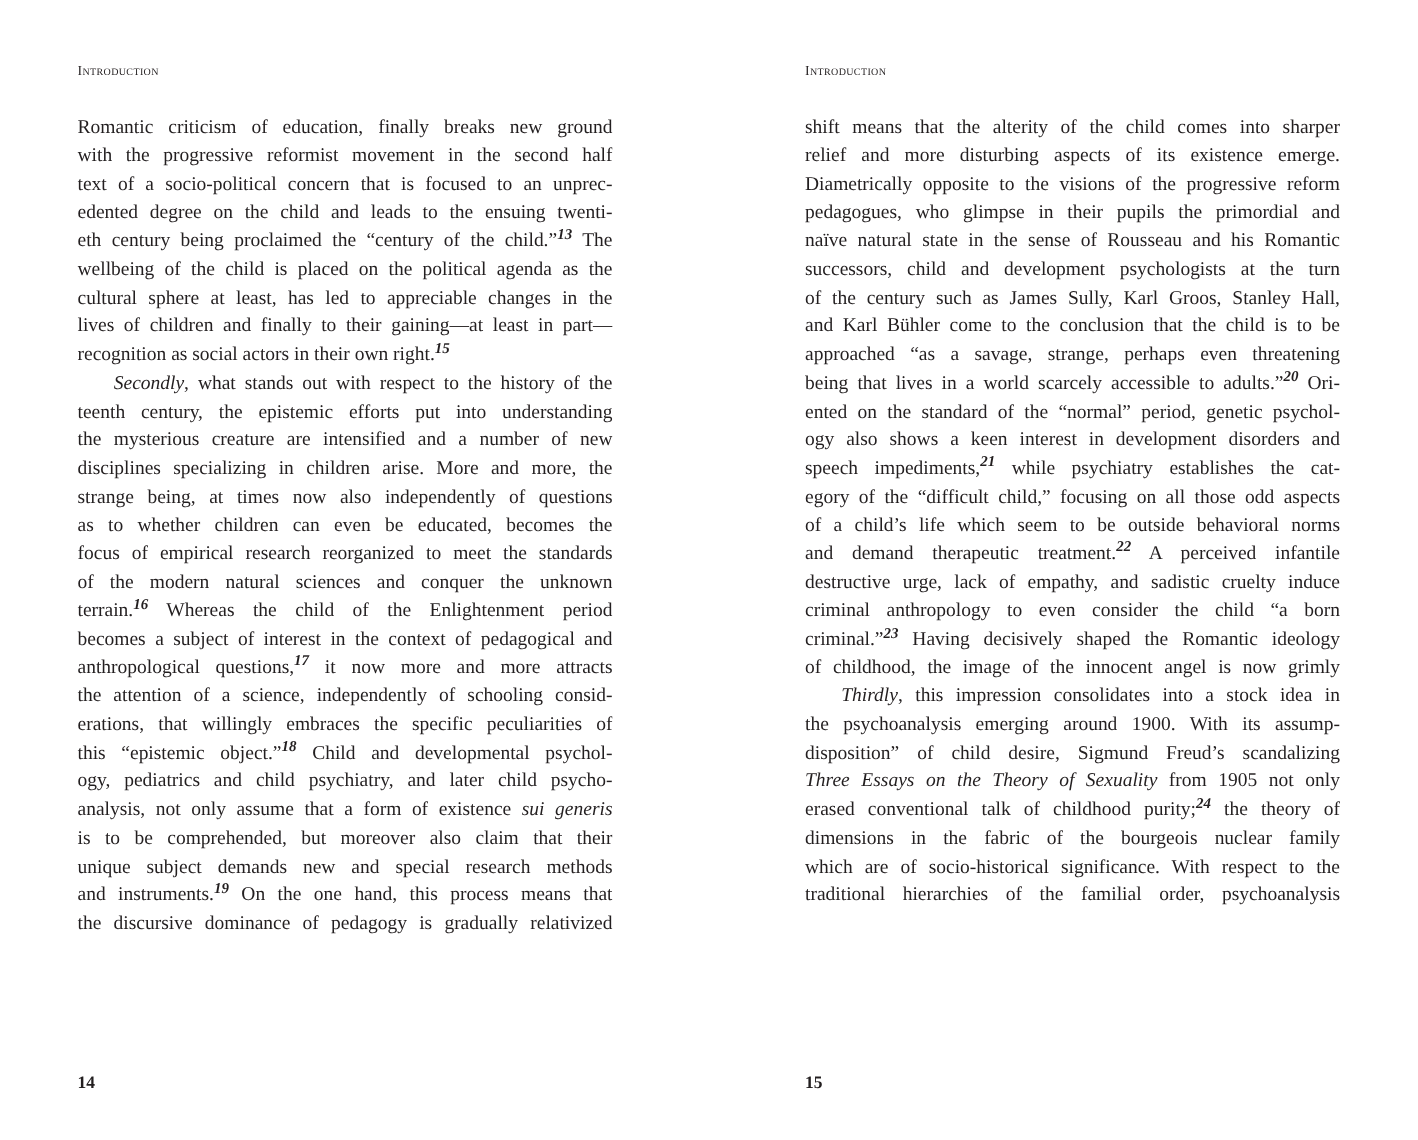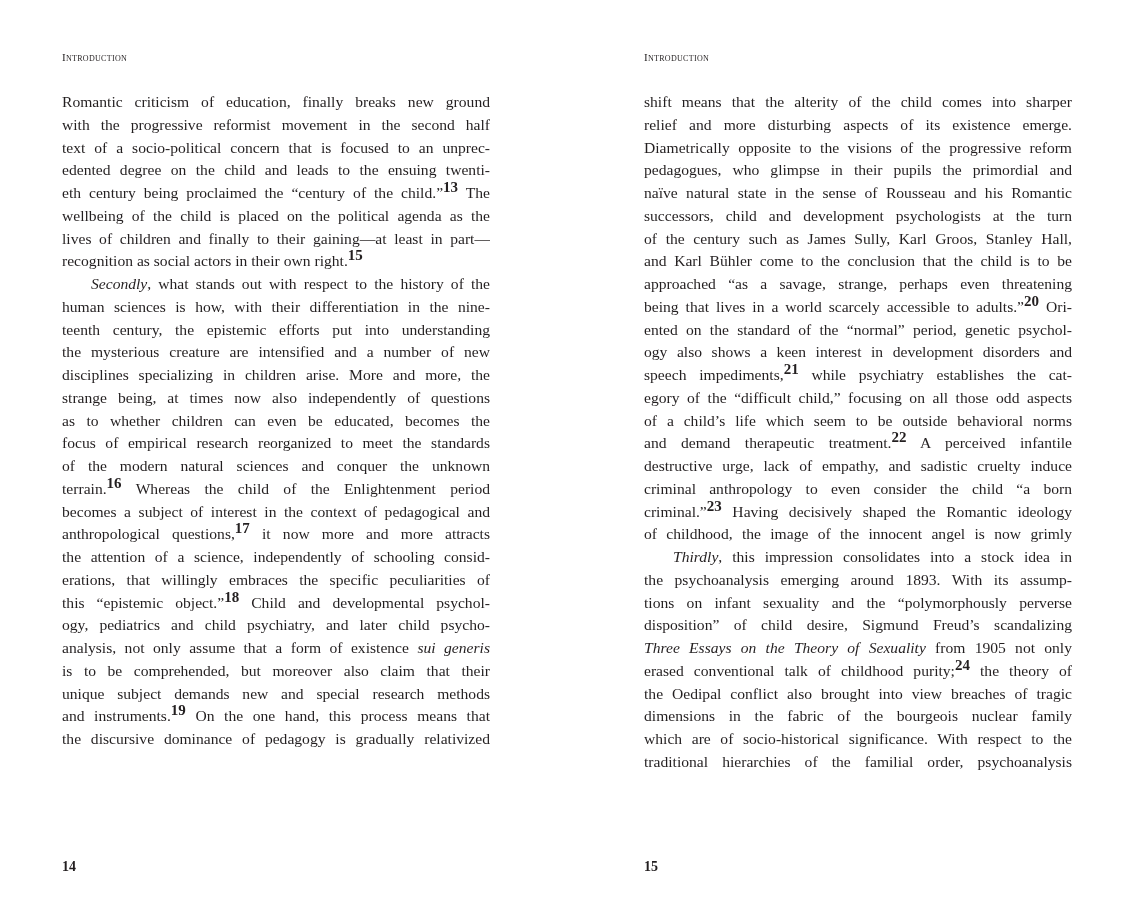--- a/index.html
+++ b/index.html
@@ -8,39 +8,39 @@
   .page { position:absolute; top:0; width:430px; height:910px; }
   .page.left { left:62px; }
   .page.right { left:644px; }
   .running-head { position:absolute; top:51px; left:0; font-size:11px; font-variant:small-caps;
                   letter-spacing:0.3px; font-weight:normal; }
   .body { position:absolute; top:91px; left:0; width:428px; }
   .line { display:block; height:22.75px; line-height:22.75px; font-size:15.6px; white-space:nowrap;
           text-align:justify; text-align-last:justify; overflow:hidden; }
   .line.last { text-align-last:left; }
   .line.indent { padding-left:29px; }
-  sup { font-size:15px; font-weight:bold; line-height:0; vertical-align:6px; }
+  sup { font-size:12px; font-weight:bold; line-height:0; vertical-align:6px;font-style:italic; }
   .folio { position:absolute; top:859px; left:0; font-size:14px; font-weight:bold; }
 </style>
 </head>
 <body>
 
 <div class="page left">
   <div class="running-head">Introduction</div>
   <div class="body">
       <span class="line">Romantic criticism of education, finally breaks new ground</span>
       <span class="line">with the progressive reformist movement in the second half</span>
       <span class="line">text of a socio-political concern that is focused to an unprec-</span>
       <span class="line">edented degree on the child and leads to the ensuing twenti-</span>
       <span class="line">eth century being proclaimed the “century of the child.”<sup>13</sup> The</span>
       <span class="line">wellbeing of the child is placed on the political agenda as the</span>
+      <span class="line">cultural sphere at least, has led to appreciable changes in the</span>
       <span class="line">lives of children and finally to their gaining—at least in part—</span>
       <span class="line last">recognition as social actors in their own right.<sup>15</sup></span>
       <span class="line indent"><i>Secondly</i>, what stands out with respect to the history of the</span>
-      <span class="line">human sciences is how, with their differentiation in the nine-</span>
       <span class="line">teenth century, the epistemic efforts put into understanding</span>
       <span class="line">the mysterious creature are intensified and a number of new</span>
       <span class="line">disciplines specializing in children arise. More and more, the</span>
       <span class="line">strange being, at times now also independently of questions</span>
       <span class="line">as to whether children can even be educated, becomes the</span>
       <span class="line">focus of empirical research reorganized to meet the standards</span>
       <span class="line">of the modern natural sciences and conquer the unknown</span>
       <span class="line">terrain.<sup>16</sup> Whereas the child of the Enlightenment period</span>
       <span class="line">becomes a subject of interest in the context of pedagogical and</span>
       <span class="line">anthropological questions,<sup>17</sup> it now more and more attracts</span>
@@ -74,24 +74,22 @@
       <span class="line">ogy also shows a keen interest in development disorders and</span>
       <span class="line">speech impediments,<sup>21</sup> while psychiatry establishes the cat-</span>
       <span class="line">egory of the “difficult child,” focusing on all those odd aspects</span>
       <span class="line">of a child’s life which seem to be outside behavioral norms</span>
       <span class="line">and demand therapeutic treatment.<sup>22</sup> A perceived infantile</span>
       <span class="line">destructive urge, lack of empathy, and sadistic cruelty induce</span>
       <span class="line">criminal anthropology to even consider the child “a born</span>
       <span class="line">criminal.”<sup>23</sup> Having decisively shaped the Romantic ideology</span>
       <span class="line">of childhood, the image of the innocent angel is now grimly</span>
       <span class="line indent"><i>Thirdly</i>, this impression consolidates into a stock idea in</span>
-      <span class="line">the psychoanalysis emerging around 1893. With its assump-</span>
-      <span class="line">tions on infant sexuality and the “polymorphously perverse</span>
+      <span class="line">the psychoanalysis emerging around 1900. With its assump-</span>
       <span class="line">disposition” of child desire, Sigmund Freud’s scandalizing</span>
       <span class="line"><i>Three Essays on the Theory of Sexuality</i> from 1905 not only</span>
       <span class="line">erased conventional talk of childhood purity;<sup>24</sup> the theory of</span>
-      <span class="line">the Oedipal conflict also brought into view breaches of tragic</span>
       <span class="line">dimensions in the fabric of the bourgeois nuclear family</span>
       <span class="line">which are of socio-historical significance. With respect to the</span>
       <span class="line">traditional hierarchies of the familial order, psychoanalysis</span>
     </div>
   <div class="folio">15</div>
 </div>
 
 </body></html>

